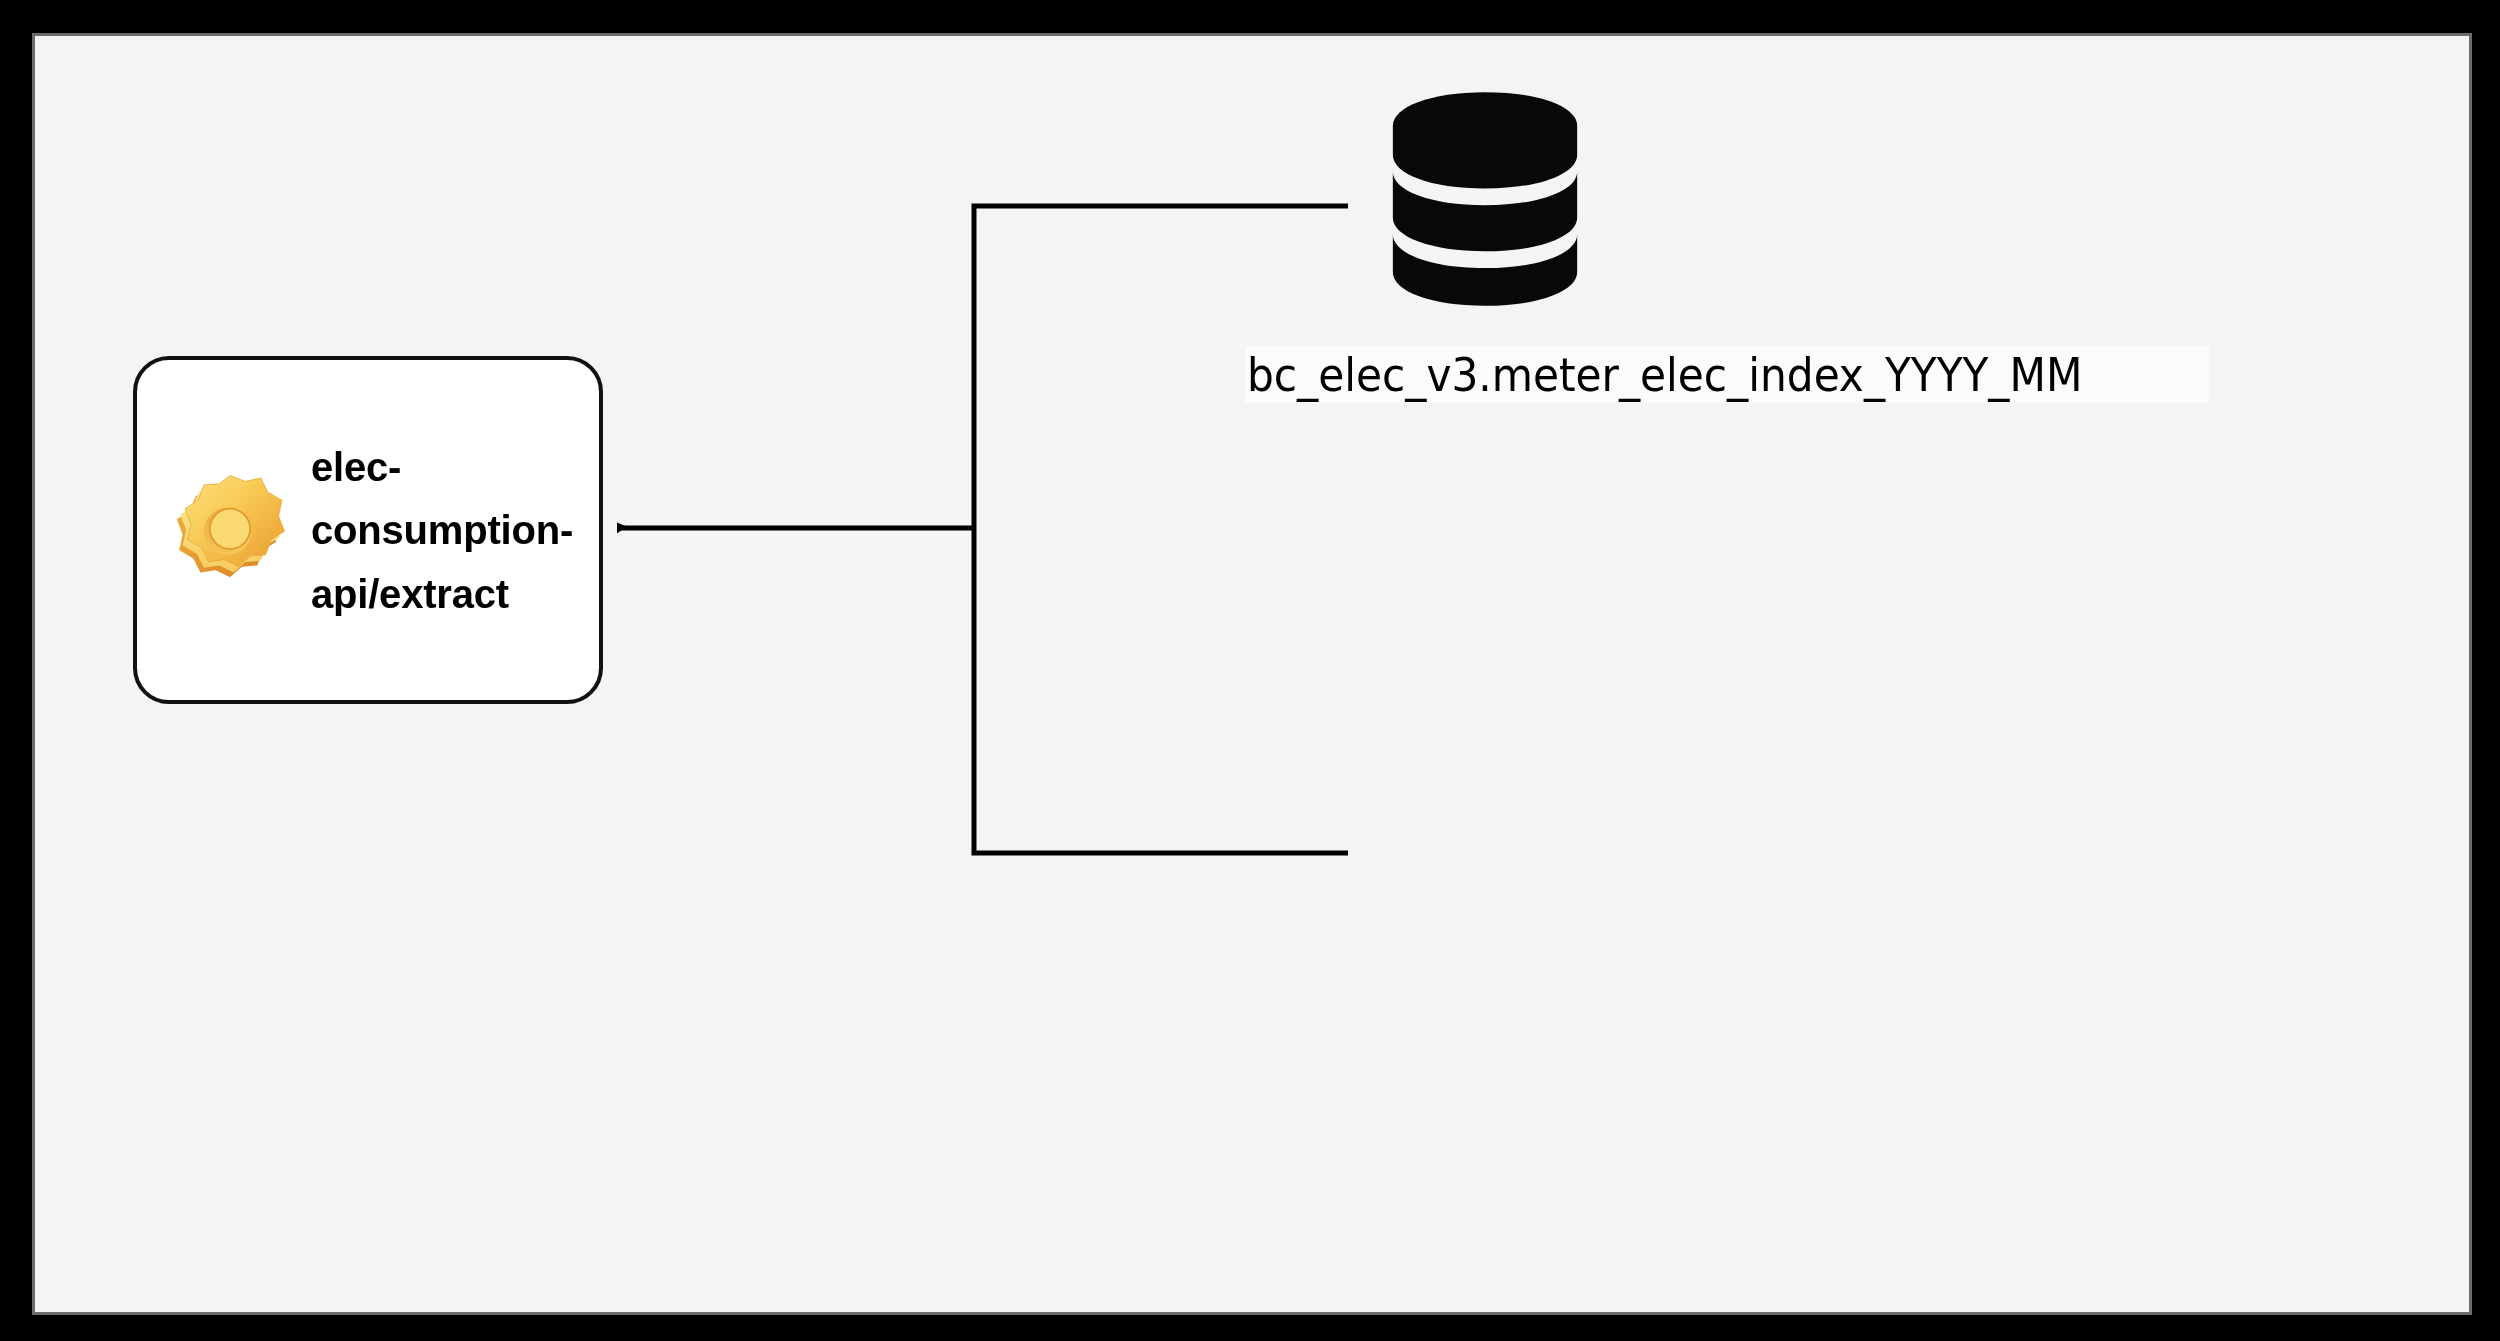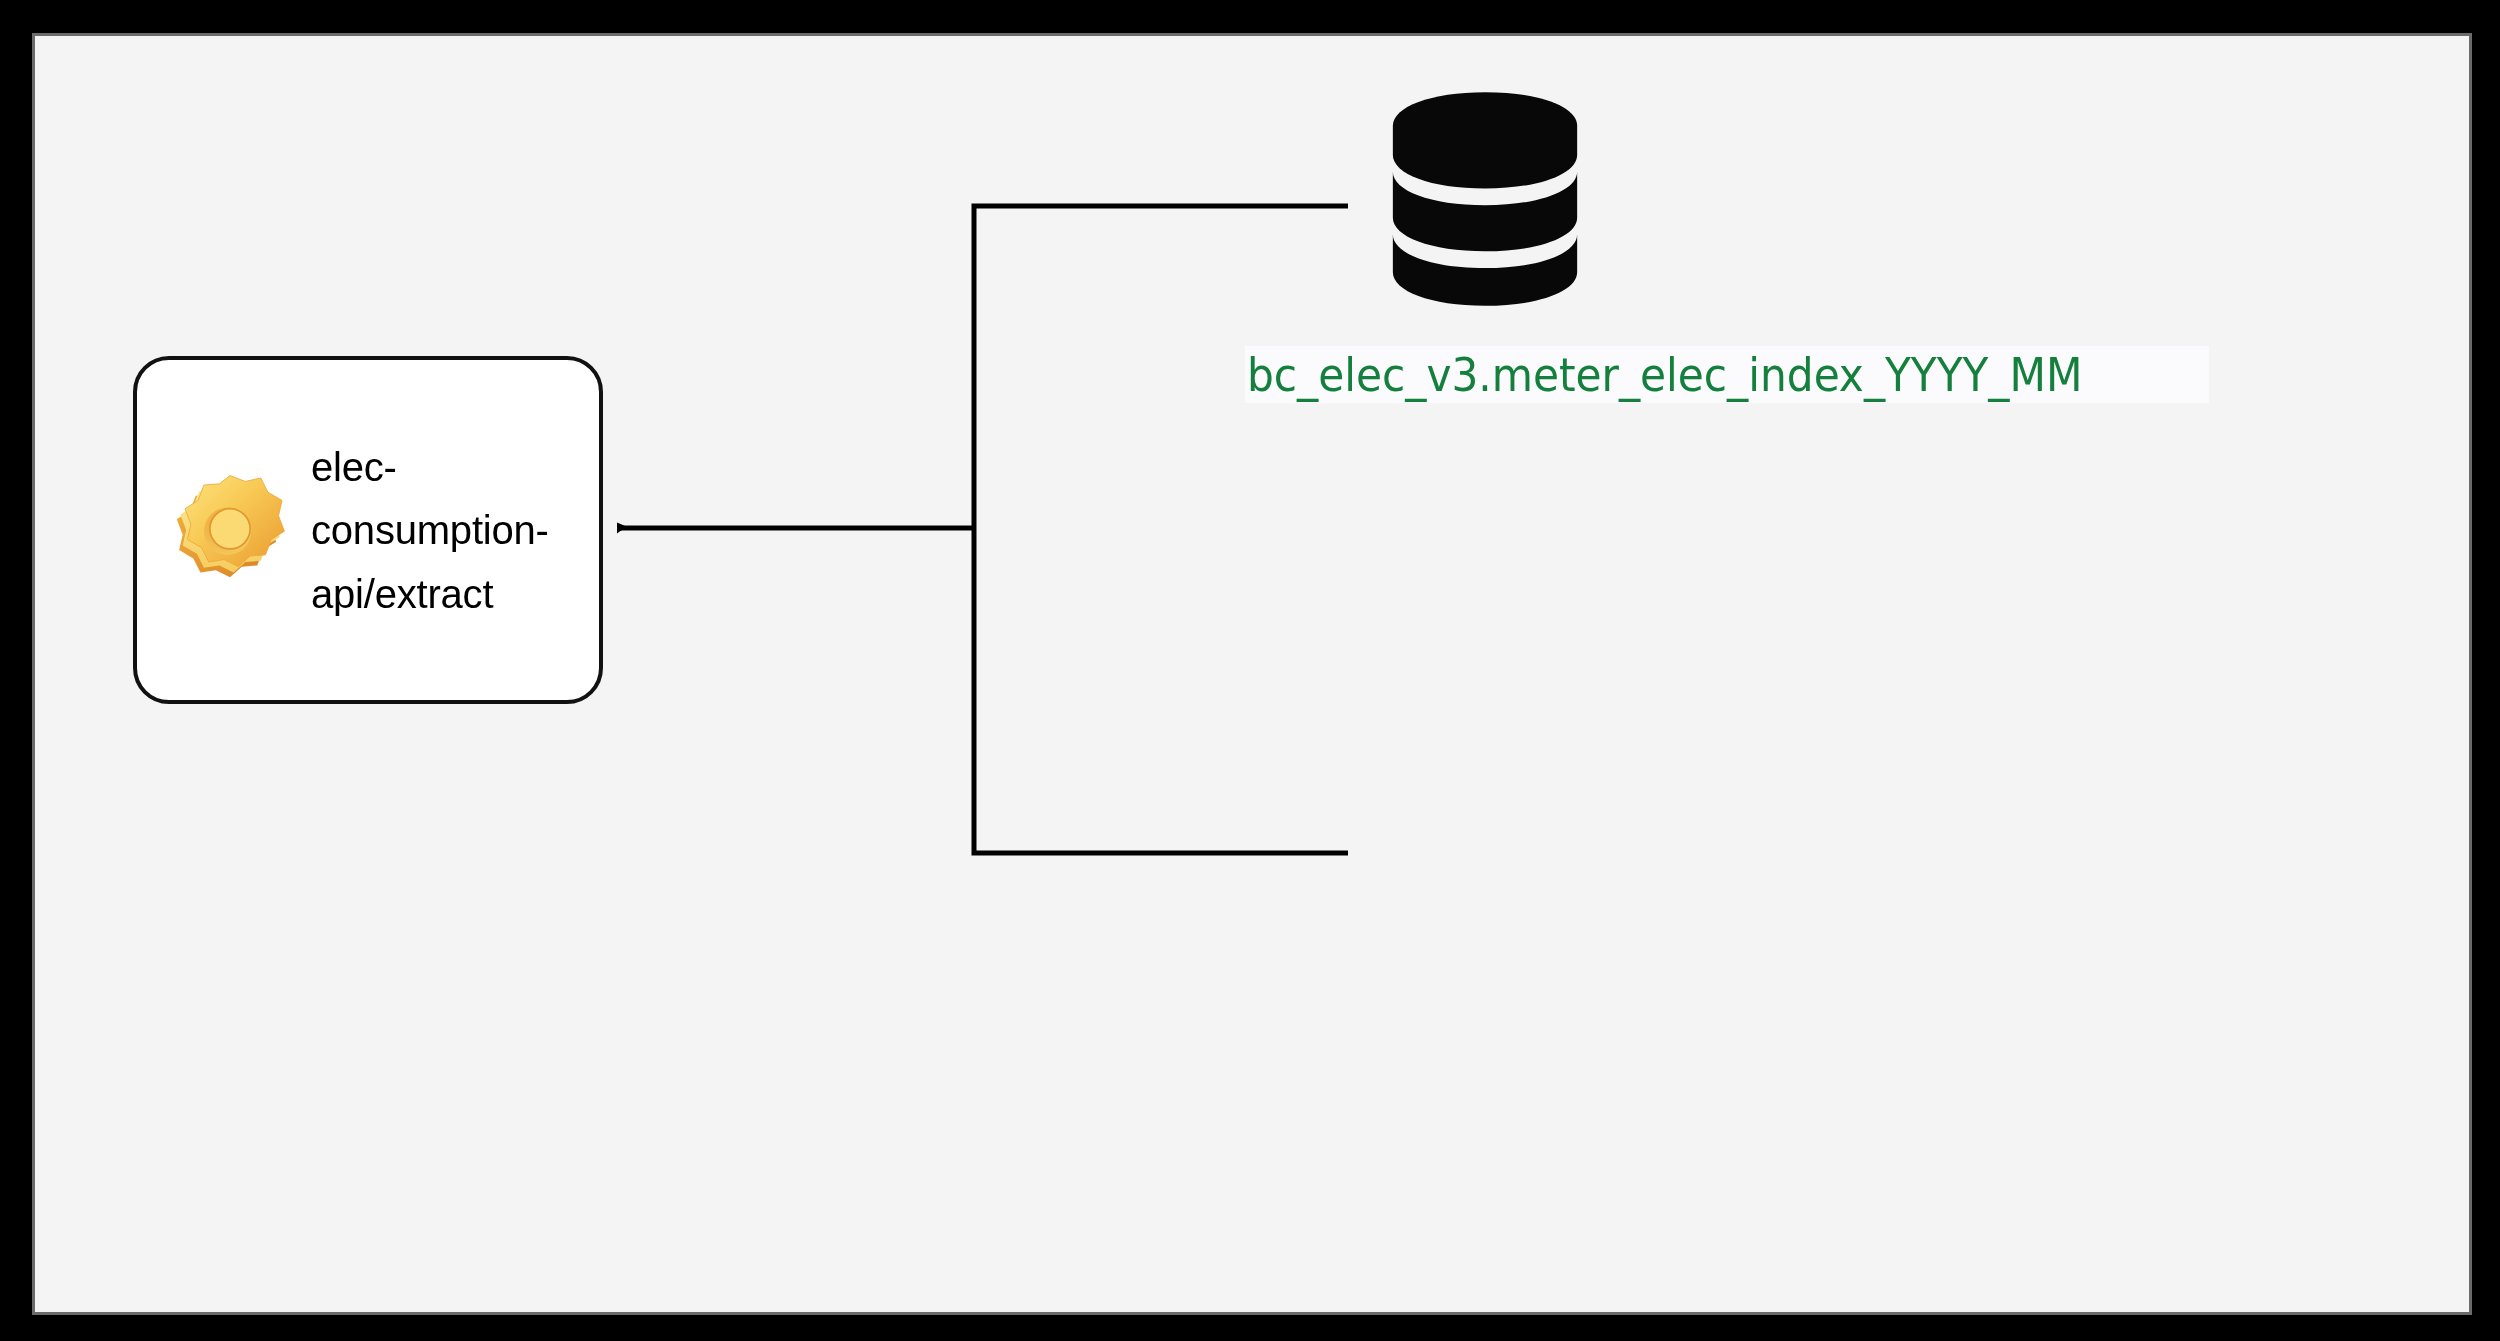--- a/index.html
+++ b/index.html
@@ -64,21 +64,21 @@
     flex: 0 0 auto;
     width: 142px;
     height: 148px;
     position: relative;
   }
   #gear-icon-wrap svg { display:block; width:100%; height:100%; }
 
   #process-node-label {
     flex: 1 1 auto;
     font-size: 40px;
-    font-weight: normal;
+    font-weight: bold;
     line-height: 1.58;
     color: #000000;
     letter-spacing: -0.2px;
     white-space: pre-line;
     margin-left: 10px;
     margin-top: 2px;
   }
 
   
   .datastore-node {
@@ -93,21 +93,21 @@
     display: block;
   }
   .db-icon svg { display:block; width:100%; height:100%; }
 
   .datastore-label {
     display: inline-block;
     margin-top: 20px;
     font-family: "Liberation Sans Narrow", "DejaVu Sans Condensed", "Liberation Sans", sans-serif;
     font-size: 47px;
     line-height: 1.18;
-    color: #15803d;
+    color: #000000;
     background: #fbfbfd;
     white-space: nowrap;
     padding: 1px 2px;
   }
 
   #datastore-top {
     left: 1240px;
     top: 52px;
   }
   #datastore-top .datastore-label {

